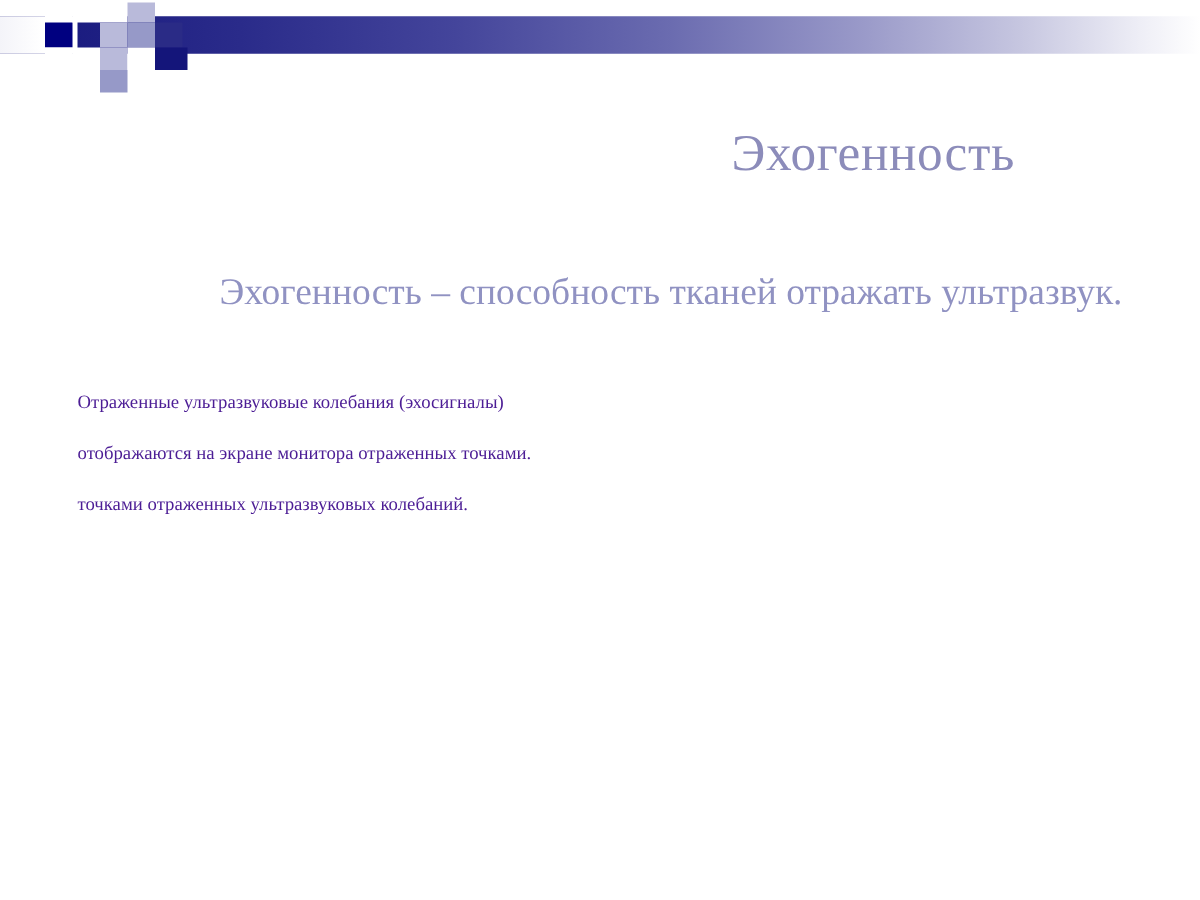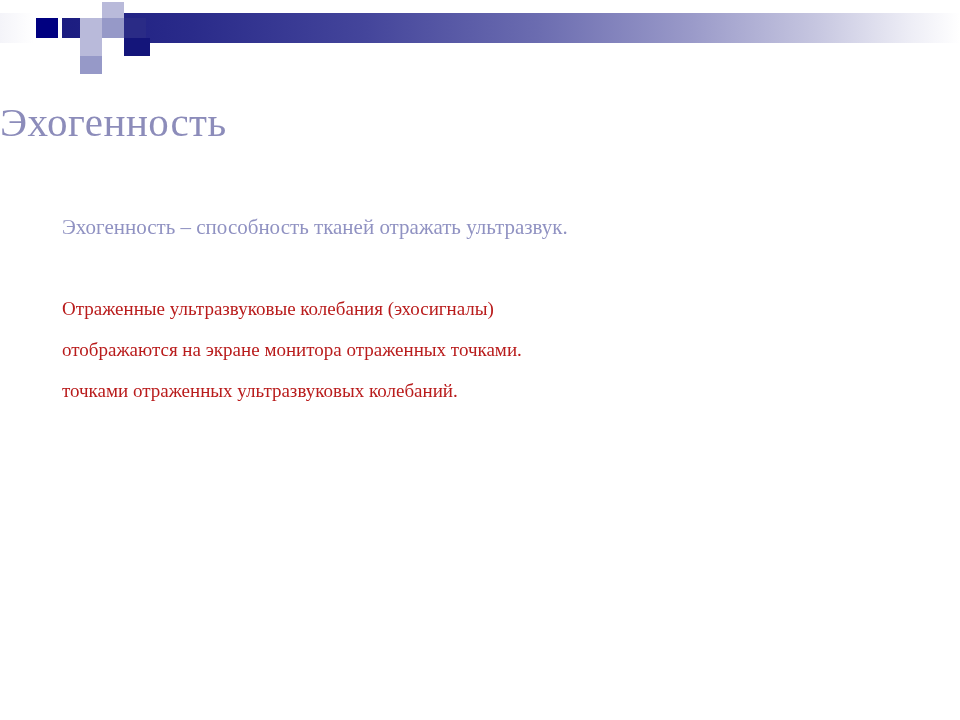--- a/index.html
+++ b/index.html
@@ -83,52 +83,52 @@
   .sq-m { left: 124px; top: 38px; width: 26px; height: 18px; background: #14157a; }
   .sq-n { left: 36px;  top:  2px; width: 22px; height: 16px; background: #ffffff; }
   .sq-o { left: 36px;  top: 38px; width: 22px; height: 18px; background: #ffffff; }
 
   
   .title {
     position: absolute;
     left: 0;
     top: 100px;
     width: 812px;
-    text-align: left;
+    text-align: right;
     font-size: 41px;
     line-height: 1.1;
     color: #8c8cba;
     letter-spacing: 0.5px;
     font-weight: normal;
     margin: 0;
   }
 
   
   .body-block {
     position: absolute;
     left: 56px;
     top: 212px;
     width: 848px;
     color: #8e90c0;
   }
 
   .lead {
-    font-size: 21px;
+    font-size: 30px;
     line-height: 1.45;
-    text-align: left;
+    text-align: right;
     margin: 0 0 46px 0;
     color: #9092c2;
     padding: 0 6px;
   }
 
   .para {
     margin: 0;
-    font-size: 19px;
+    font-size: 15px;
     line-height: 41px;
-    color: #b91c1c;
+    color: #4c1d95;
     padding-left: 6px;
   }
 
   .para .ln {
     display: block;
     white-space: pre;
   }
 </style>
 </head>
 <body>

